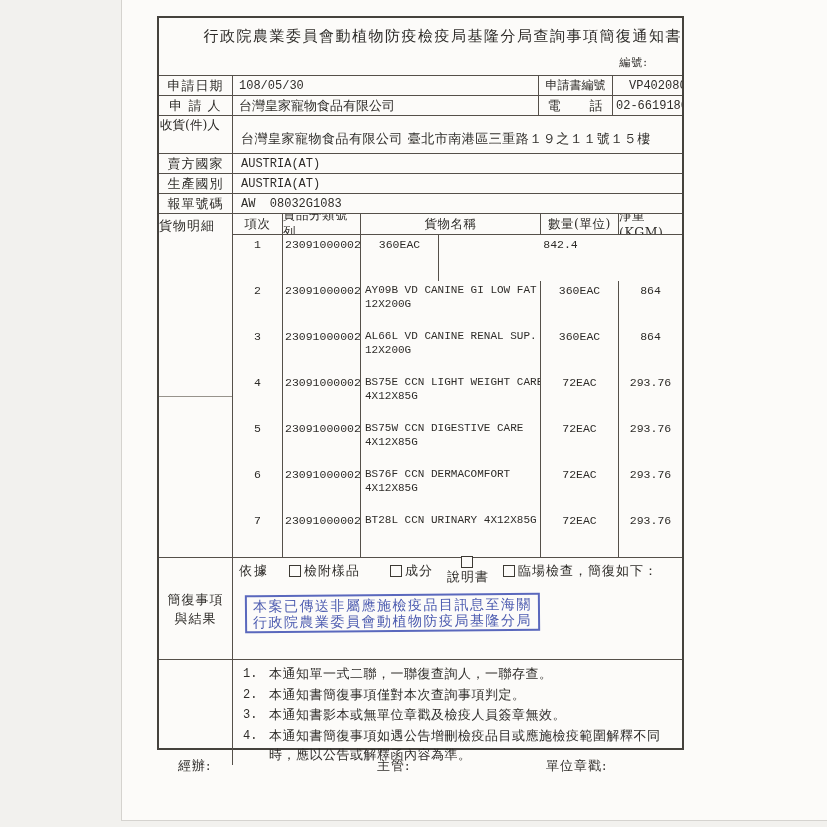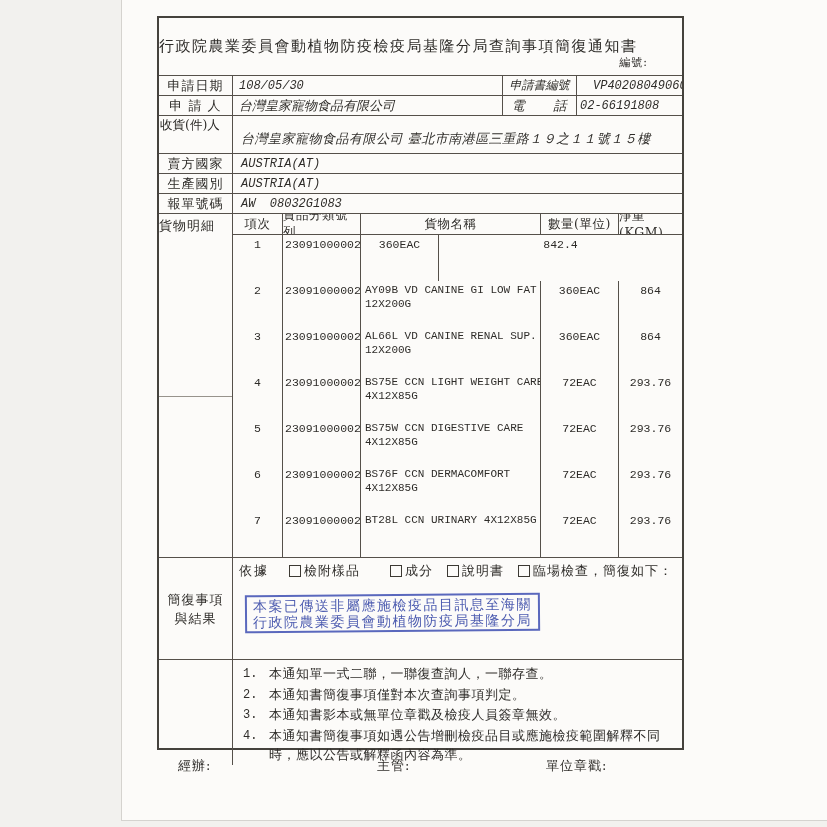--- a/index.html
+++ b/index.html
@@ -19,44 +19,44 @@
   }
   .form {
     position: absolute; left: 35px; top: 16px; width: 527px; height: 734px;
     border: 2px solid #45423d;
     display: flex; flex-direction: column;
     font-size: 13px;
   }
   .trow { display: flex; border-bottom: 1px solid #55504a; flex: none; }
   .trow:last-child { border-bottom: none; }
   .cell { overflow: hidden; }
-  .bl { border-left: 1px solid #55504a; font-style: italic; }
+  .bl { border-left: 1px solid #55504a; }
   .lbl {
     width: 73px; flex: none; text-align: center;
     display: flex; align-items: center; justify-content: center;
     letter-spacing: 1px; font-size: 13px;
   }
   .mono { font-family: "Liberation Mono", "DejaVu Sans Mono", monospace; white-space: pre; }
   .val { display: flex; align-items: center; padding-left: 6px; font-size: 12px; }
 
   
   .title-cell { height: 58px; position: relative; display: block; }
   .form-title {
-    text-align: left; padding-top: 19px; font-size: 15px; letter-spacing: 1.5px;
+    text-align: right; padding-top: 9px; font-size: 15px; letter-spacing: 1.5px;
     white-space: nowrap;
   }
   .serial { position: absolute; right: 34px; bottom: 5px; font-size: 11px; letter-spacing: 1px; }
 
   .h20 { height: 20px; }
   .consignee-row { height: 38px; }
   .consignee-label { align-items: flex-start; justify-content: flex-start; padding: 1px 0 0 1px; letter-spacing: 0; font-size: 12.5px; }
   .consignee-val { align-items: flex-end; padding-bottom: 5px; font-size: 13px; letter-spacing: 0.5px; }
   .flex1 { flex: 1; padding-left: 8px; }
   .w270 { width: 270px; flex: none; }
-  .w74 { width: 74px; flex: none; }
+  .w74 { width: 74px; flex: none; margin-left: 36px; }
 
   
   .goods-row { height: 344px; }
   .goods-label {
     width: 73px; flex: none; position: relative;
     padding-top: 3px; letter-spacing: 1px;
   }
   .goods-label::after {
     content: ""; position: absolute; left: 0; right: 0; top: 182px;
     border-top: 1px solid #97938c;
@@ -78,21 +78,21 @@
   .g-row .c-name { padding: 3px 0 0 4px; font-size: 11px; line-height: 13.5px; }
 
   
   .reply-row { height: 102px; }
   .side-label { width: 73px; flex: none; display: flex; flex-direction: column; align-items: center; justify-content: center; letter-spacing: 1px; line-height: 19px; }
   .reply-content { flex: 1; border-left: 1px solid #55504a; padding: 3px 0 0 6px; }
   .basis-line { display: flex; align-items: center; height: 20px; font-size: 13px; }
   .basis-label { letter-spacing: 2px; }
   .cb-item { display: flex; align-items: center; letter-spacing: 1px; }
   .cb-item.m1 { margin-left: 20px; } .cb-item.m2 { margin-left: 30px; }
-  .cb-item.m3 { margin-left: 14px; } .cb-item.m4 { margin-left: 14px; }
+  .cb-item.m3 { margin-left: 14px; flex-direction: column; } .cb-item.m4 { margin-left: 14px; }
   .cb-box { width: 12px; height: 12px; border: 1.5px solid #3c3933; margin-right: 3px; background: #fcfbf9; flex: none; }
   .stamp {
     display: inline-block; margin: 13px 0 0 6px;
     border: 2px solid #5a68bd; color: #4d5cb0;
     padding: 1px 6px; font-size: 14px; letter-spacing: 1.5px; line-height: 16px;
     transform: rotate(-0.5deg); white-space: nowrap;
   }
 
   
   .notes-row { flex: 1; }

